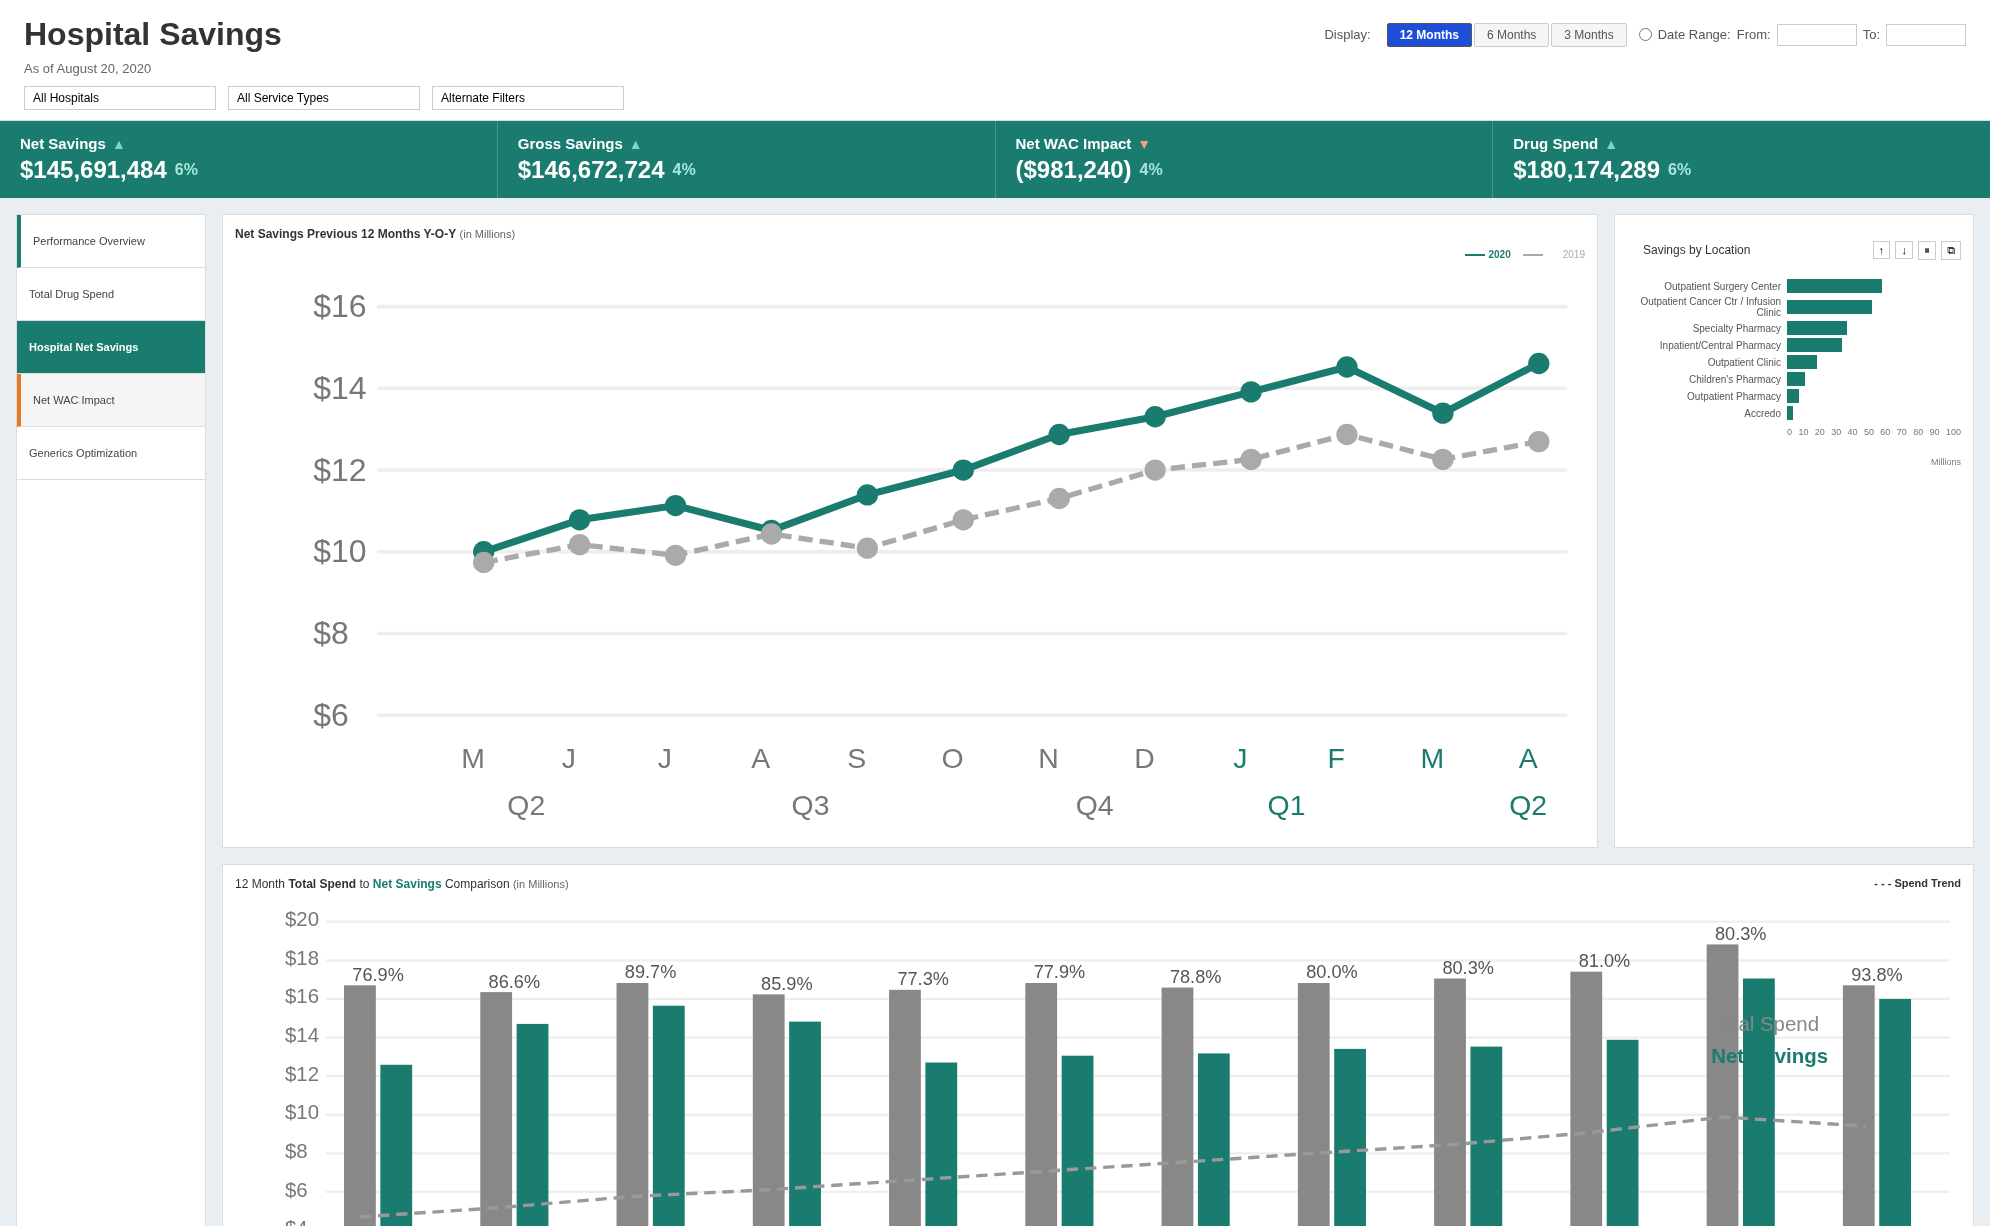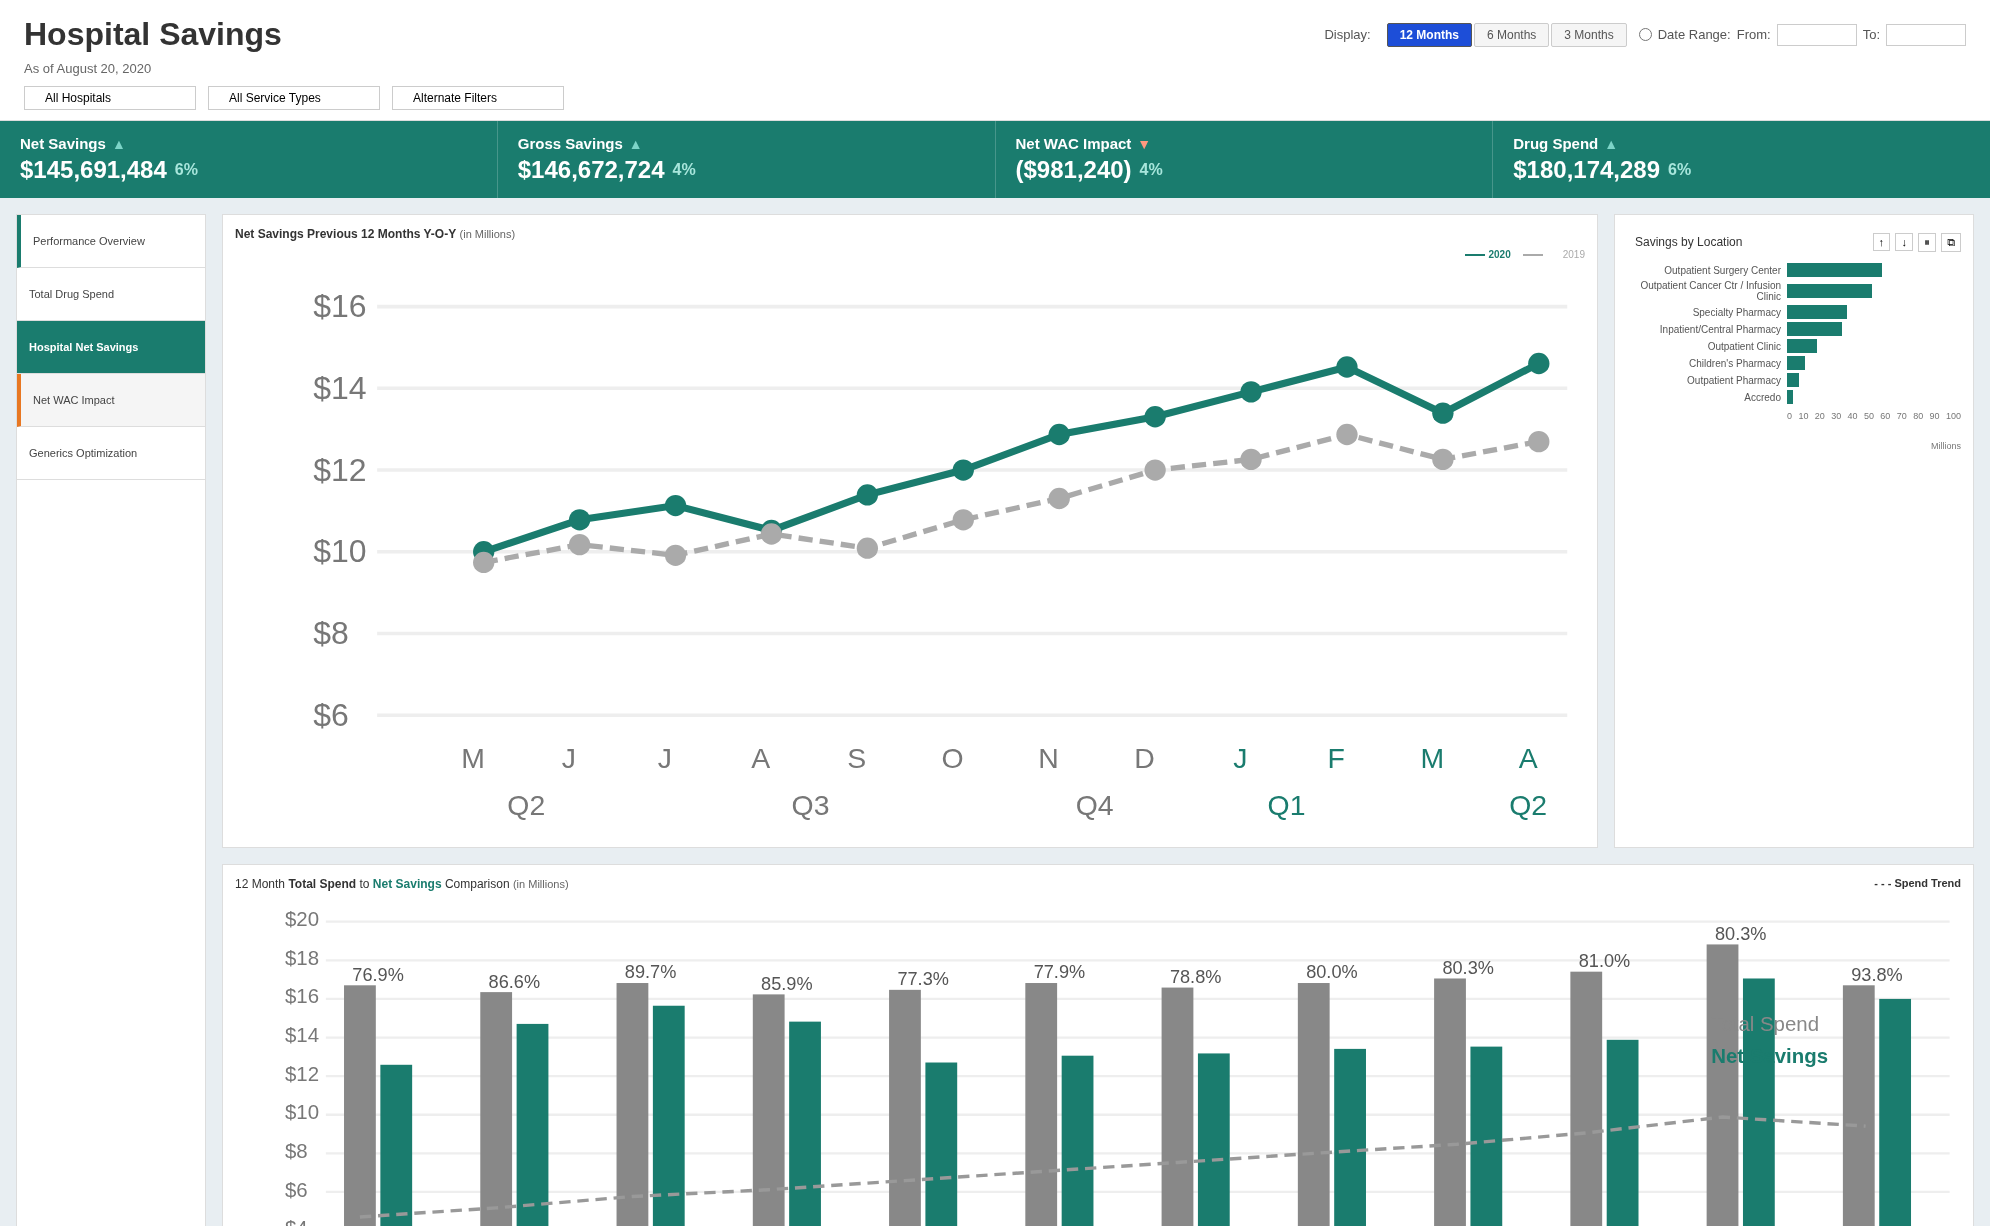--- a/index.html
+++ b/index.html
@@ -13,21 +13,21 @@
     .header-title { font-size: 32px; font-weight: bold; color: #333; }
     .header-date { font-size: 13px; color: #666; padding-bottom: 10px; }
     .header-controls { display: flex; align-items: center; gap: 12px; margin-left: 20px; }
     .display-label { font-size: 13px; color: #555; margin-right: 4px; }
     .btn-group { display: flex; gap: 2px; }
     .btn-period { padding: 4px 12px; border: 1px solid #ccc; background: #f5f5f5; cursor: pointer; font-size: 12px; border-radius: 2px; color: #555; }
     .btn-period.active { background: #1d4ed8; color: #fff; border-color: #555; font-weight: bold; }
     .date-range-group { display: flex; align-items: center; gap: 6px; font-size: 13px; color: #555; }
     .date-input { border: 1px solid #ccc; padding: 3px 6px; font-size: 12px; width: 80px; }
     .filter-row { display: flex; gap: 12px; padding-bottom: 10px; }
-    .filter-select { border: 1px solid #ccc; padding: 4px 20px; font-size: 12px; background: #fff; width: 172px; appearance: none; cursor: pointer; }
+    .filter-select { border: 1px solid #ccc; padding: 4px 8px; font-size: 12px; background: #fff; width: 192px; appearance: none; cursor: pointer; }
 
     
     .kpi-banner { background: #1a7c6e; display: flex; color: #fff; }
     .kpi-item { flex: 1; padding: 14px 20px; border-right: 1px solid rgba(255,255,255,0.2); }
     .kpi-item:last-child { border-right: none; }
     .kpi-title { font-size: 15px; font-weight: bold; display: flex; align-items: center; gap: 6px; }
     .kpi-value { font-size: 24px; font-weight: bold; margin-top: 4px; display: flex; align-items: center; gap: 8px; }
     .kpi-pct { font-size: 16px; color: #a8e6dc; }
     .arrow-up { color: #7dd4c8; font-size: 14px; }
     .arrow-down { color: #ff9980; font-size: 14px; }
@@ -250,21 +250,21 @@
             <text x="82" y="155" font-size="8" fill="#777" text-anchor="middle">Q2</text>
             <text x="162" y="155" font-size="8" fill="#777" text-anchor="middle">Q3</text>
             <text x="242" y="155" font-size="8" fill="#777" text-anchor="middle">Q4</text>
             <text x="296" y="155" font-size="8" fill="#1a7c6e" text-anchor="middle">Q1</text>
             <text x="364" y="155" font-size="8" fill="#1a7c6e" text-anchor="middle">Q2</text>
           </svg>
         </div>
 
         <div class="chart-panel bar-chart-loc" style="min-width:300px; max-width:360px;">
           <div style="display:flex; justify-content:space-between; align-items:center; margin-bottom:6px;">
-            <span class="chart-title" style="margin:8px;">Savings by Location</span>
+            <span class="chart-title" style="margin:16px;">Savings by Location</span>
             <div>
               <button class="icon-btn">↑</button>
               <button class="icon-btn">↓</button>
               <button class="icon-btn">⏸</button>
               <button class="icon-btn">⧉</button>
             </div>
           </div>
           <div style="overflow-y:auto; max-height:170px;">
             <div class="loc-row">
               <div class="loc-label">Outpatient Surgery Center</div>

